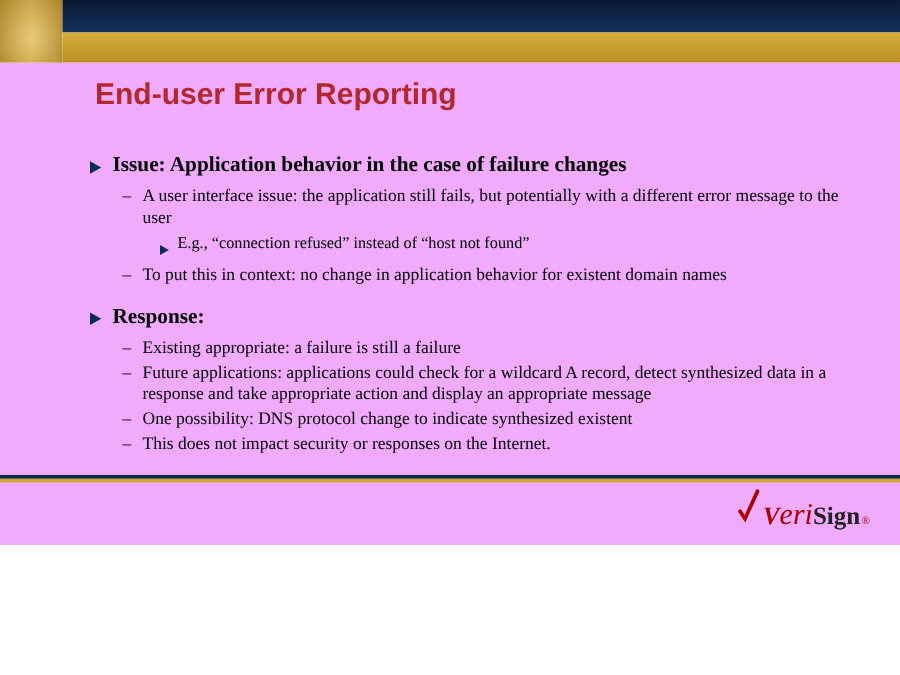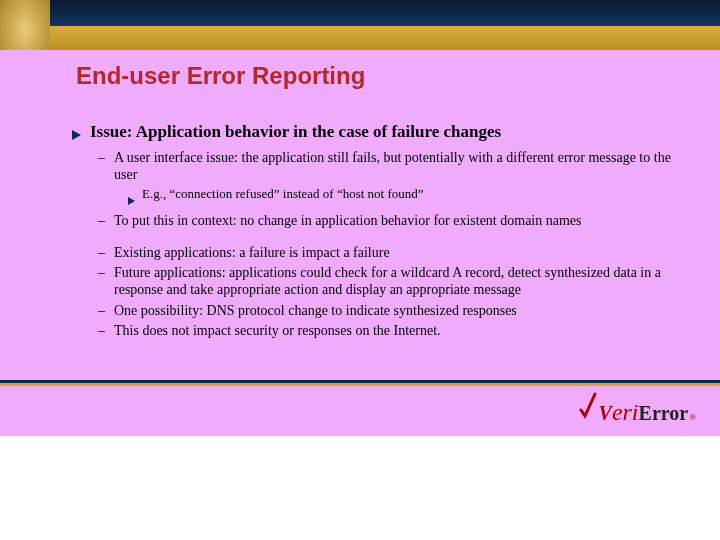--- a/index.html
+++ b/index.html
@@ -71,48 +71,52 @@
       <span class="mk"><span class="tri-sm"></span></span>
       <span class="txt">E.g., “connection refused” instead of “host not found”</span>
     </div>
     <div class="l2">
       <span class="mk">–</span>
       <span class="txt">To put this in context: no change in application behavior for existent domain names</span>
     </div>
 
     <div style="height:10px"></div>
 
+    <div class="l1">
+      <span class="mk"><span class="tri"></span></span>
+      <span class="txt">Response:</span>
+    </div>
     <div class="l2">
       <span class="mk">–</span>
-      <span class="txt">Existing applications: a failure is impact a failure</span>
+      <span class="txt">Existing appropriate: a failure is still a failure</span>
     </div>
     <div class="l2">
       <span class="mk">–</span>
       <span class="txt">Future applications: applications could check for a wildcard A record, detect synthesized data in a response and take appropriate action and display an appropriate message</span>
     </div>
     <div class="l2">
       <span class="mk">–</span>
-      <span class="txt">One possibility: DNS protocol change to indicate synthesized responses</span>
+      <span class="txt">One possibility: DNS protocol change to indicate synthesized existent</span>
     </div>
     <div class="l2">
       <span class="mk">–</span>
       <span class="txt">This does not impact security or responses on the Internet.</span>
     </div>
 
   </div>
 
   <div class="footer">
     <div class="foot-navy"></div>
     <div class="foot-gold"></div>
     <div class="logo">
       <span class="check">
         <svg width="18" height="28" viewBox="0 0 18 28">
             <path d="M2 18 L6 24 L16 2" stroke="#a00" stroke-width="3" fill="none" stroke-linecap="round"></path>
           </svg>
       </span>
       <span class="v">V</span>
         <span class="eri">eri</span>
-        <span class="sign">Error</span>
+        <span class="sign">Sign</span>
         <span class="r">®</span>
     </div>
   </div>
 
 </div>
 
 </body></html>

